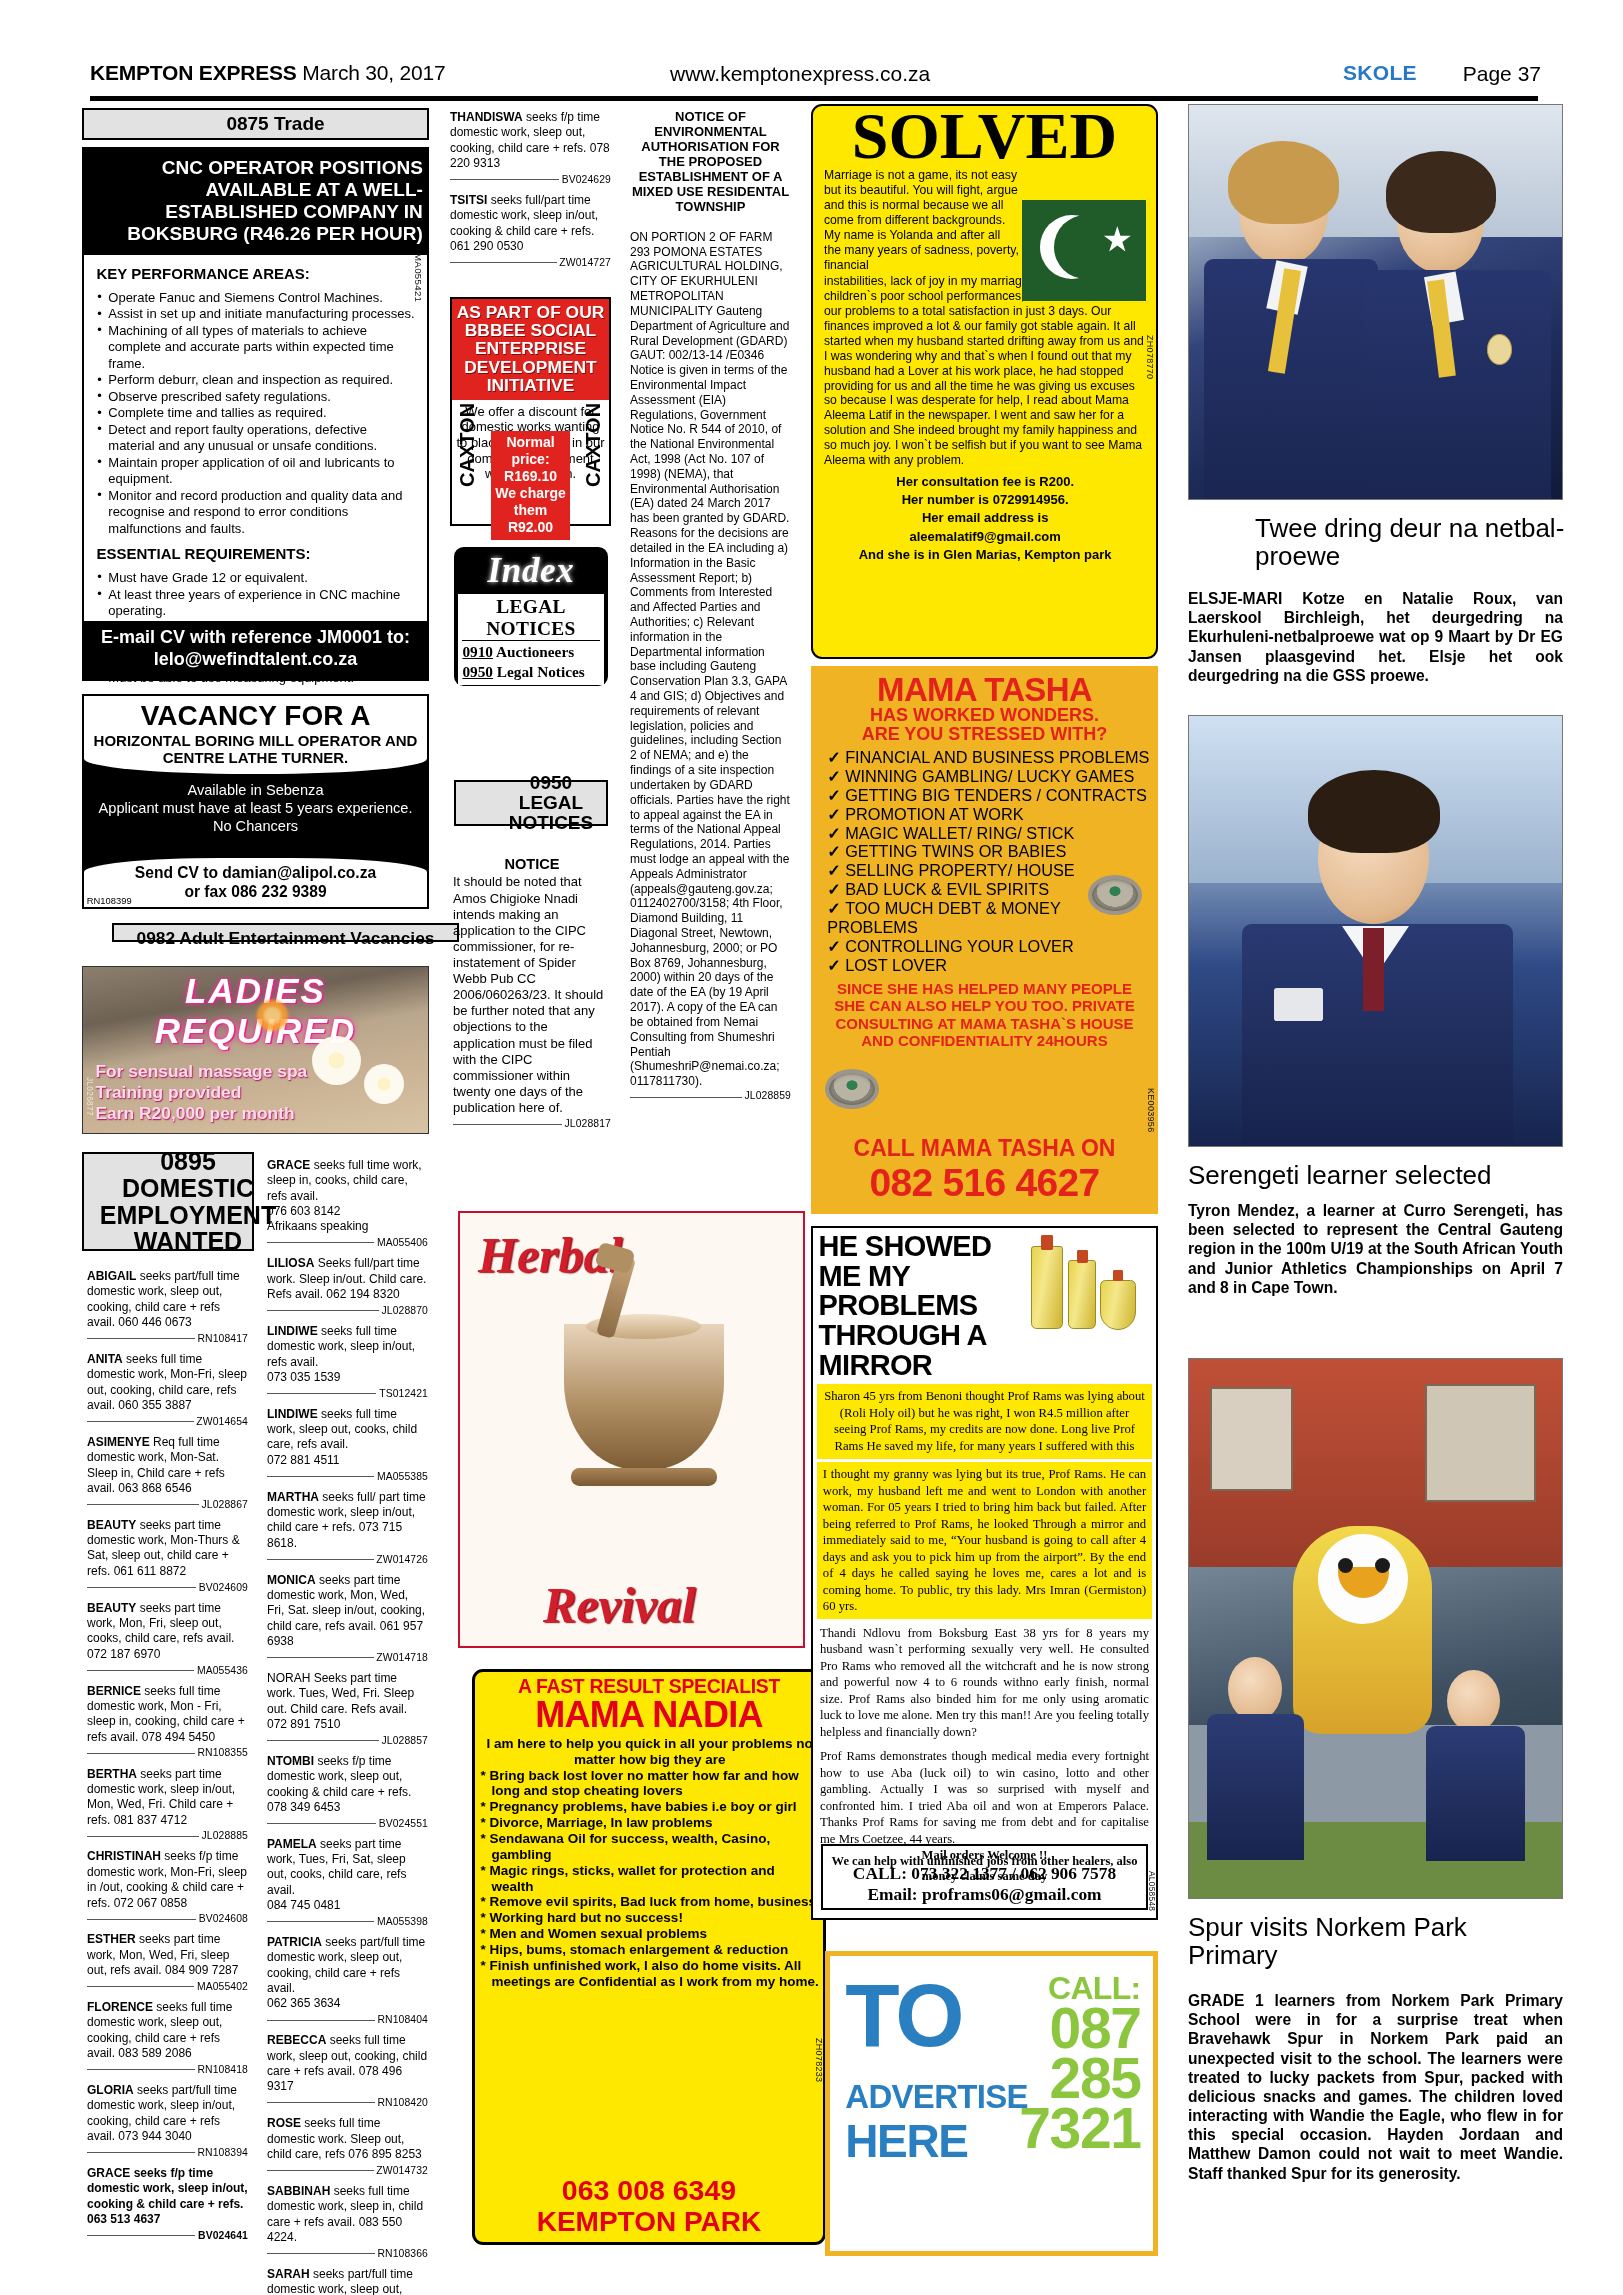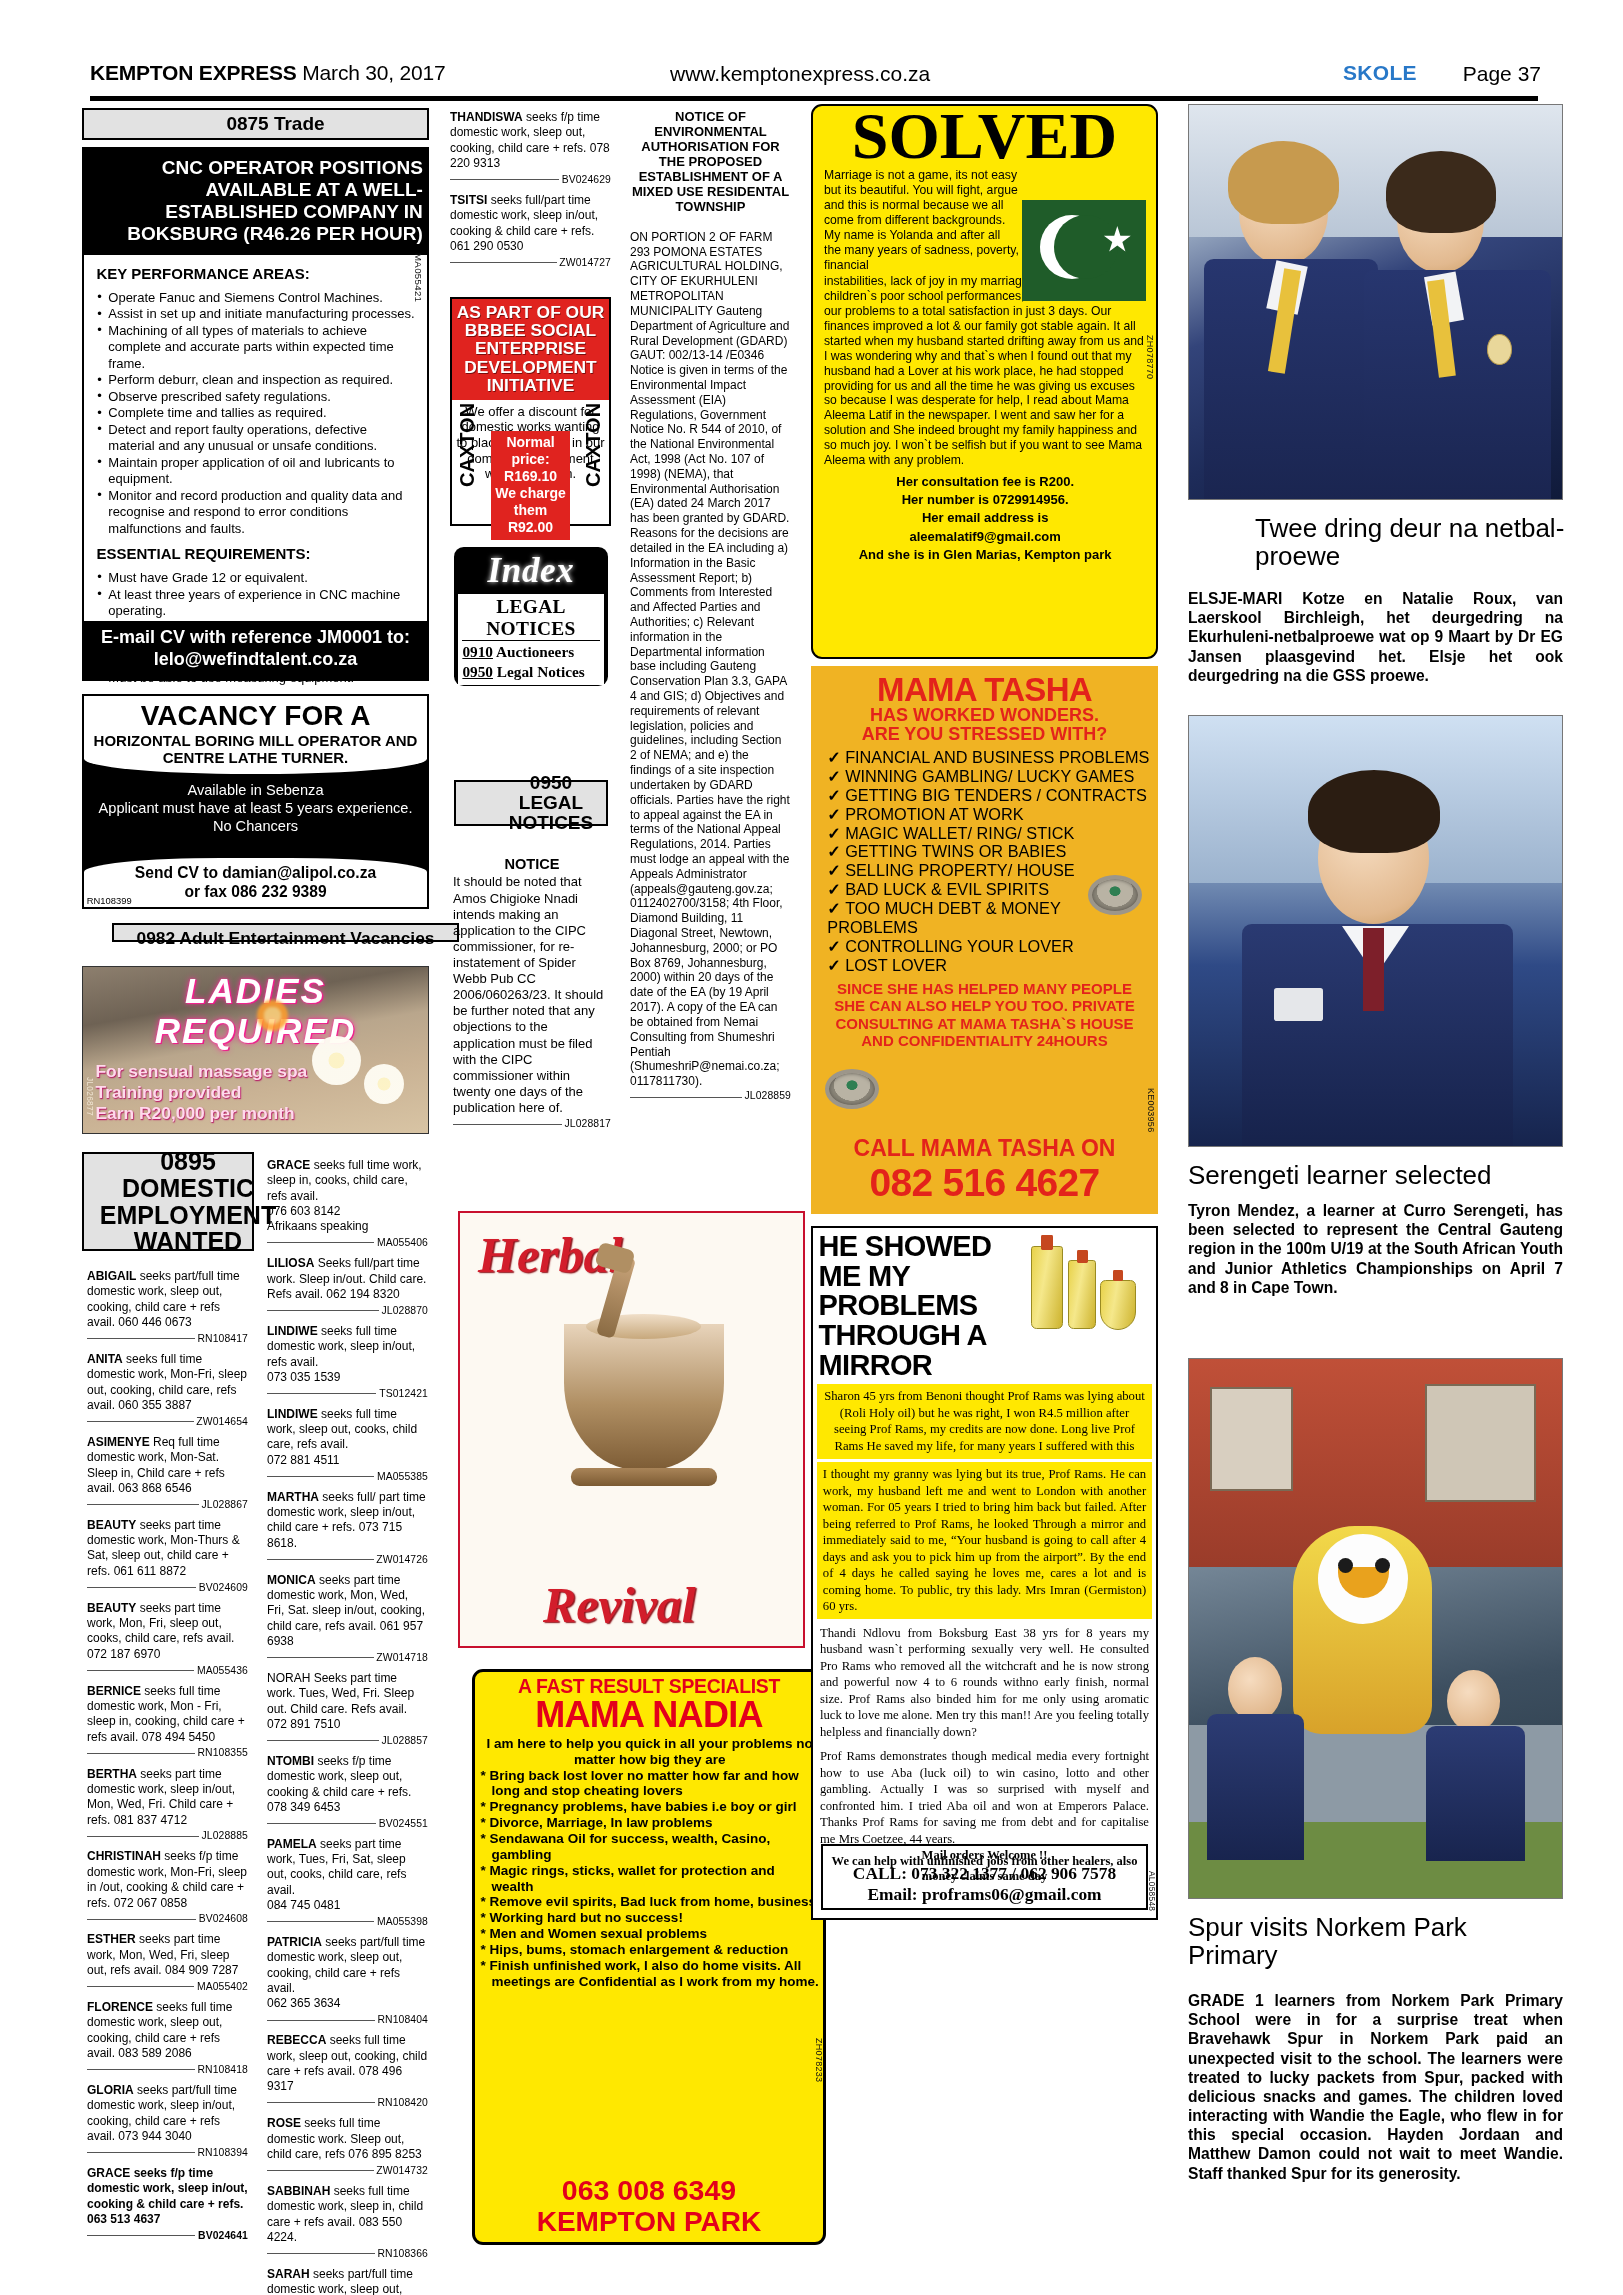--- a/index.html
+++ b/index.html
@@ -568,20 +568,33 @@
     <div class="blk" style="margin-top:4.2px;">Prof Rams demonstrates though medical media every fortnight how to use Aba (luck oil) to win casino, lotto and other gambling. Actually I was so surprised with myself and confronted him. I tried Aba oil and won at Emperors Palace. Thanks Prof Rams for saving me from debt and for capitalise me Mrs Coetzee, 44 years.</div>
     <div class="sm" style="margin-top:4.2px; padding:0 7px;">We can help with unfinished jobs from other healers, also money claims same day</div>
     <div class="cbox" style="position:absolute; left:4.2px; right:4.2px; bottom:4.2px;">
       <div class="sm">Mail orders Welcome !!</div>
       <div class="cl">CALL: 073 322 1377 / 062 906 7578</div>
       <div class="cl">Email: proframs06@gmail.com</div>
     </div>
     <div class="vert-code" style="right:-1.4px; bottom:7px; font-size:8.3px;">AL058548</div>
   </div>
 
+  <div class="box" id="advert" style="left:825px; top:1951px; width:333px; height:305px;">
+    <div style="position:absolute; left:15.3px; top:23.6px;">
+      <div class="to">TO</div>
+      <div class="adv" style="margin-top:30.5px;">ADVERTISE</div>
+      <div class="here" style="margin-top:7px;">HERE</div>
+    </div>
+    <div style="position:absolute; right:12.5px; top:18px; text-align:right;">
+      <div class="call">CALL:</div>
+      <div class="num">087</div>
+      <div class="num">285</div>
+      <div class="num">7321</div>
+    </div>
+  </div>
 
   <div class="photo ph1" style="left:1188px; top:104px; width:375px; height:396px;">
     <div style="position:absolute; left:0; top:0; right:0; height:132px; background:linear-gradient(180deg,#dfe6ee,#b9c6d6);"></div>
     <div class="faceA" style="left:50px; top:54px; width:89px; height:106px;"></div>
     <div class="hairA" style="left:39px; top:36px; width:111px; height:83px; background:#c79a4e;"></div>
     <div class="faceA" style="left:208px; top:64px; width:87px; height:104px;"></div>
     <div class="hairA" style="left:197px; top:46px; width:110px; height:82px; background:#3b2a1b;"></div>
     <div class="torso" style="left:15.3px; top:154px; width:174px; height:243px;"></div>
     <div class="torso" style="left:175px; top:165px; width:187px; height:232px;"></div>
     <div class="collar" style="left:82px; top:158px; width:32px; height:49px; transform:rotate(12deg);"></div>

